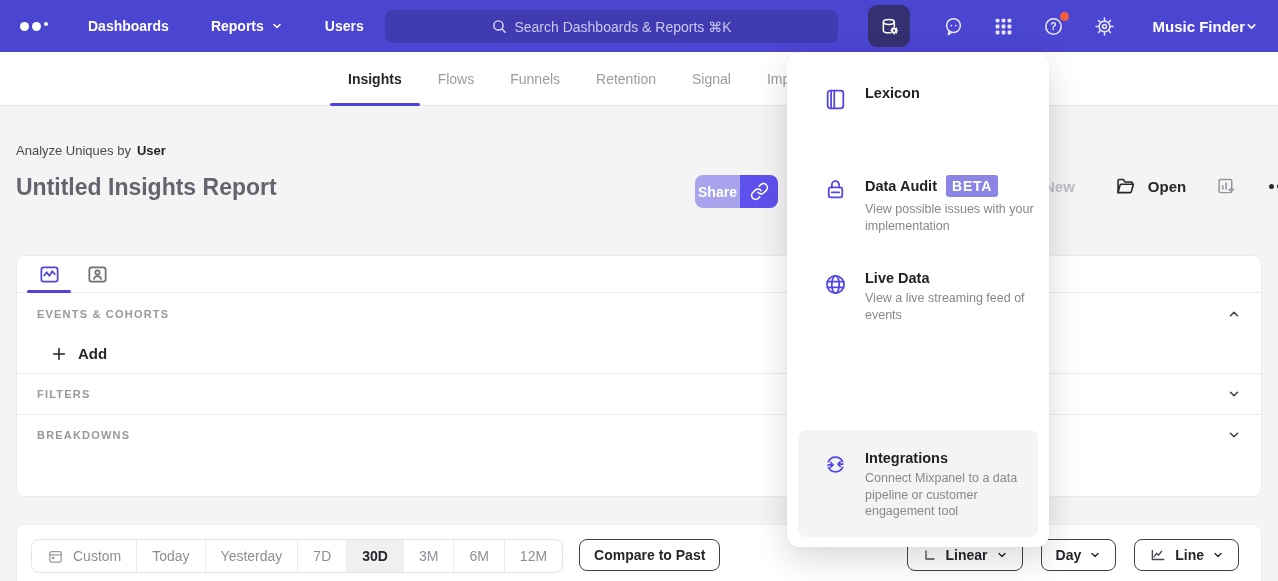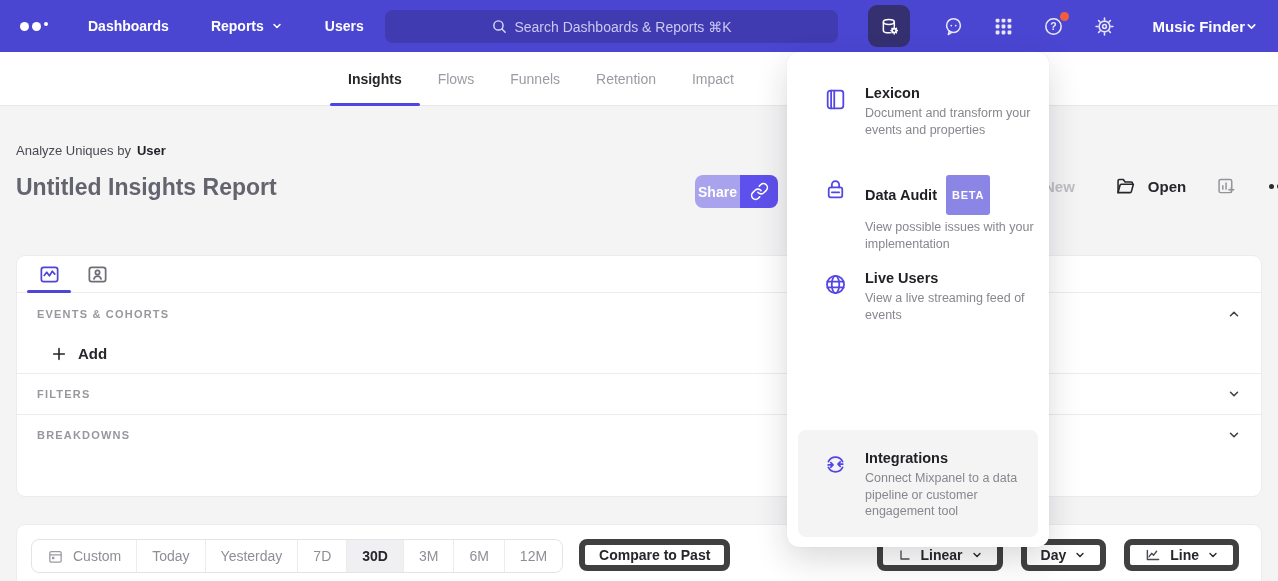--- a/index.html
+++ b/index.html
@@ -84,38 +84,38 @@
   .bt { border-top:1px solid #ececef; }
 
   
   .card2 { top:524px; left:16px; width:1246px; height:70px; display:flex; align-items:flex-start; padding:14px 22px 0 14px; }
   .segmented { display:flex; border:1px solid #e4e4e7; border-radius:8px; overflow:hidden; background:#fff; }
   .seg { height:32px; display:flex; align-items:center; gap:9px; padding:0 15px; font-size:14px; color:#8e8e96; border-right:1px solid #ececef; cursor:pointer; white-space:nowrap; }
   .seg:last-child { border-right:none; }
   .seg.selected { background:#f0f0f2; color:#26262b; font-weight:700; }
   .ghost-btn {
     height:32px; display:flex; align-items:center; gap:8px; padding:8px 14px;
-    border:6px solid #404040; border-radius:8px; background:#fff;
+    border:1px solid #404040; border-radius:8px; background:#fff;
     font-size:14px; font-weight:700; color:#26262b; cursor:pointer; white-space:nowrap;
   }
   .gap16 { margin-left:16px; } .push { margin-left:auto; } .gap18 { margin-left:18px; }
 
   
   .menu {
     position:absolute; top:52px; left:787px; width:262px; height:495px;
     background:#fff; border-radius:12px; z-index:50;
     box-shadow:0 12px 32px rgba(23,23,35,.16), 0 0 1px rgba(23,23,35,.12);
   }
   .menu-item { position:absolute; left:0; width:100%; display:flex; gap:17px; padding-left:36px; cursor:pointer; }
   .menu-item .mi-icon { flex:none; margin-top:2px; }
   .mi-title { font-size:14.5px; font-weight:700; color:#1f1f24; display:flex; align-items:center; }
   .mi-desc { font-size:12.5px; color:#87878e; line-height:1.32; margin-top:4px; max-width:172px; }
   .beta-badge {
-    margin-left:9px; background:#8b85e6; color:#fff; font-size:11px; font-weight:700;
-    letter-spacing:.8px; padding:14px 6px; border-radius:3px;
+    margin-left:9px; background:#8b85e6; color:#fff; font-size:14px; font-weight:700;
+    letter-spacing:.8px; padding:3px 6px; border-radius:3px;
   }
   .hl-block { position:absolute; top:378px; left:11px; width:240px; height:107px; background:#f4f4f5; border-radius:8px; }
   .menu-item.in-hl { padding-left:25px; padding-top:20px; position:relative; }
 </style>
 </head>
 <body>
 
 <div class="topbar">
   <div class="logo">
     <i class="d1"></i>
@@ -206,20 +206,23 @@
   <div class="tab">
       <span>Flows</span>
     </div>
   <div class="tab">
       <span>Funnels</span>
     </div>
   <div class="tab">
       <span>Retention</span>
     </div>
   <div class="tab">
+      <span>Signal</span>
+    </div>
+  <div class="tab">
       <span>Impact</span>
     </div>
 </div>
 
 <div class="crumb">
   <span>Analyze Uniques by</span><b>User</b>
 </div>
 <div class="report-title">Untitled Insights Report</div>
 
 <div class="share-group">
@@ -377,21 +380,20 @@
 
   <div class="menu-item" style="top:33px;">
     <svg class="mi-icon" width="25" height="25" viewBox="0 0 24 24" fill="none" stroke="#5346e4" stroke-width="1.7" stroke-linecap="round" stroke-linejoin="round">
       <rect x="4.5" y="3.5" width="15" height="17" rx="2.5"></rect>
       <path d="M7.8 3.5v17M10.8 3.5v17"></path>
     </svg>
     <div>
       <div class="mi-title">
           <span>Lexicon</span>
         </div>
-      <div class="mi-desc">Document and transform your events and properties</div>
     </div>
   </div>
 
   <div class="menu-item" style="top:123px;">
     <svg class="mi-icon" width="25" height="25" viewBox="0 0 24 24" fill="none" stroke="#5346e4" stroke-width="1.7" stroke-linecap="round" stroke-linejoin="round">
       <rect x="5.5" y="10" width="13" height="9.5" rx="2"></rect>
       <path d="M8.5 10V7.5a3.5 3.5 0 0 1 7 0V10"></path>
       <path d="M8.5 14.7h7"></path>
     </svg>
     <div>
@@ -404,21 +406,21 @@
   </div>
 
   <div class="menu-item" style="top:218px;">
     <svg class="mi-icon" width="25" height="25" viewBox="0 0 24 24" fill="none" stroke="#5346e4" stroke-width="1.7" stroke-linecap="round" stroke-linejoin="round">
       <circle cx="12" cy="12" r="8.2"></circle>
       <ellipse cx="12" cy="12" rx="3.6" ry="8.2"></ellipse>
       <path d="M4.2 9.2h15.6M4.2 14.8h15.6"></path>
     </svg>
     <div>
       <div class="mi-title">
-          <span>Live Users</span>
+          <span>Live Data</span>
         </div>
       <div class="mi-desc">View a live streaming feed of events</div>
     </div>
   </div>
 
 
   <div class="hl-block">
     <div class="menu-item in-hl">
       <svg class="mi-icon" width="25" height="25" viewBox="0 0 24 24" fill="none" stroke="#5346e4" stroke-width="1.7" stroke-linecap="round" stroke-linejoin="round">
         <path d="M5.2 9.2a7.6 7.6 0 0 1 13.6 0"></path>

